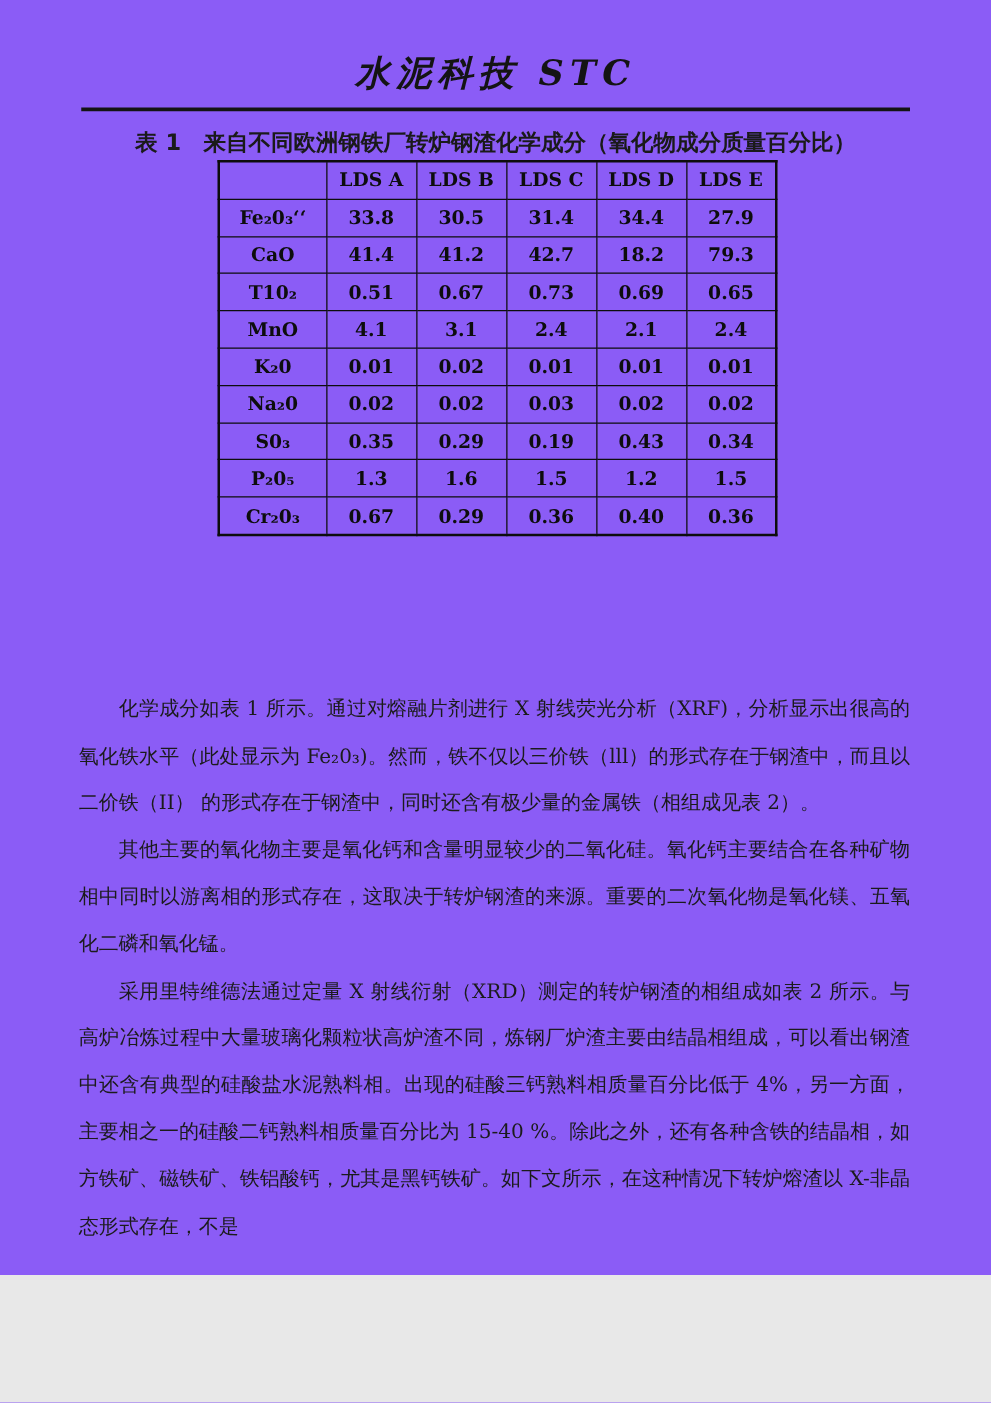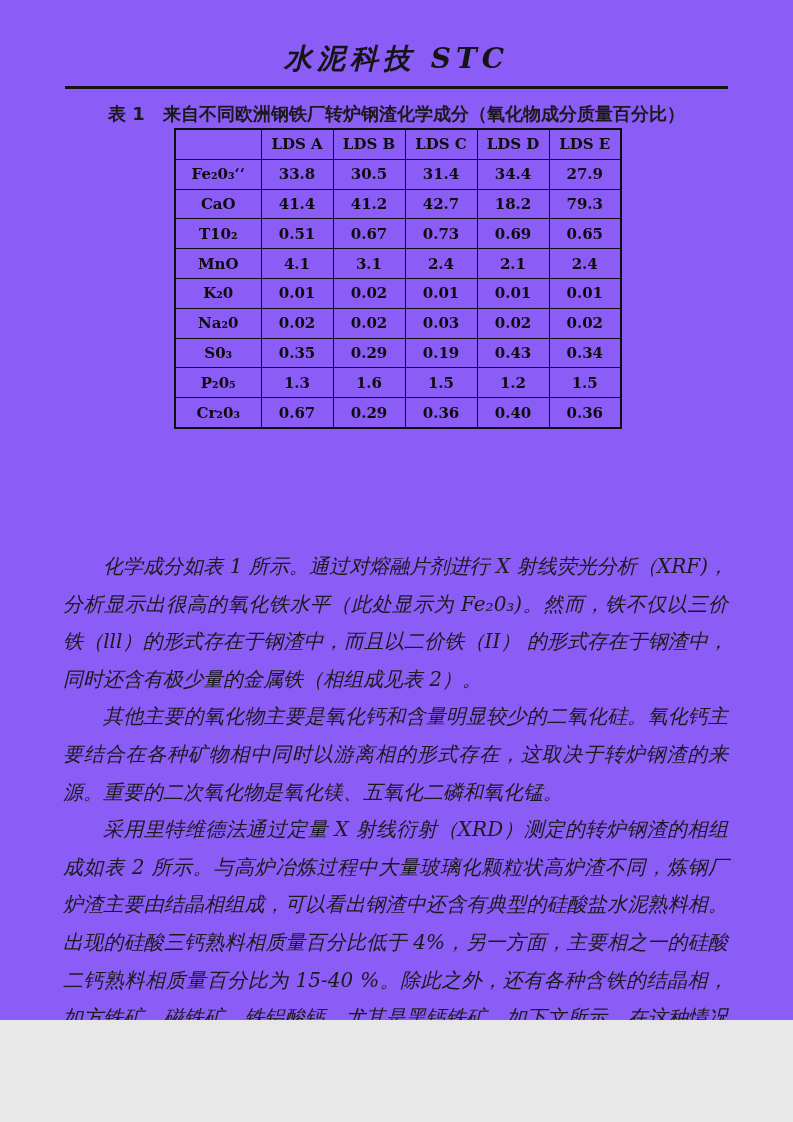--- a/index.html
+++ b/index.html
@@ -59,25 +59,24 @@
     font-weight: bold;
   }
   table.composition { border: 2.4px solid #0d0d0d; }
   table.composition col.label-col { width: 86px; }
   table.composition col.val-col { width: 72px; }
   
   .body-text {
     position: absolute;
     top: 548px; left: 63px;
     width: 665px;
-    font-size: 20px;
+    font-size: 16px;
     line-height: 37.6px;
     text-align: justify;
     color: #1b1b1b;
-    font-style: italic;
   }
   .body-text p {
     margin: 0;
     text-indent: 2em;
   }
   
   .footer-rule {
     position: absolute;
     top: 1049px; left: 64px;
     width: 664px; height: 8px;

